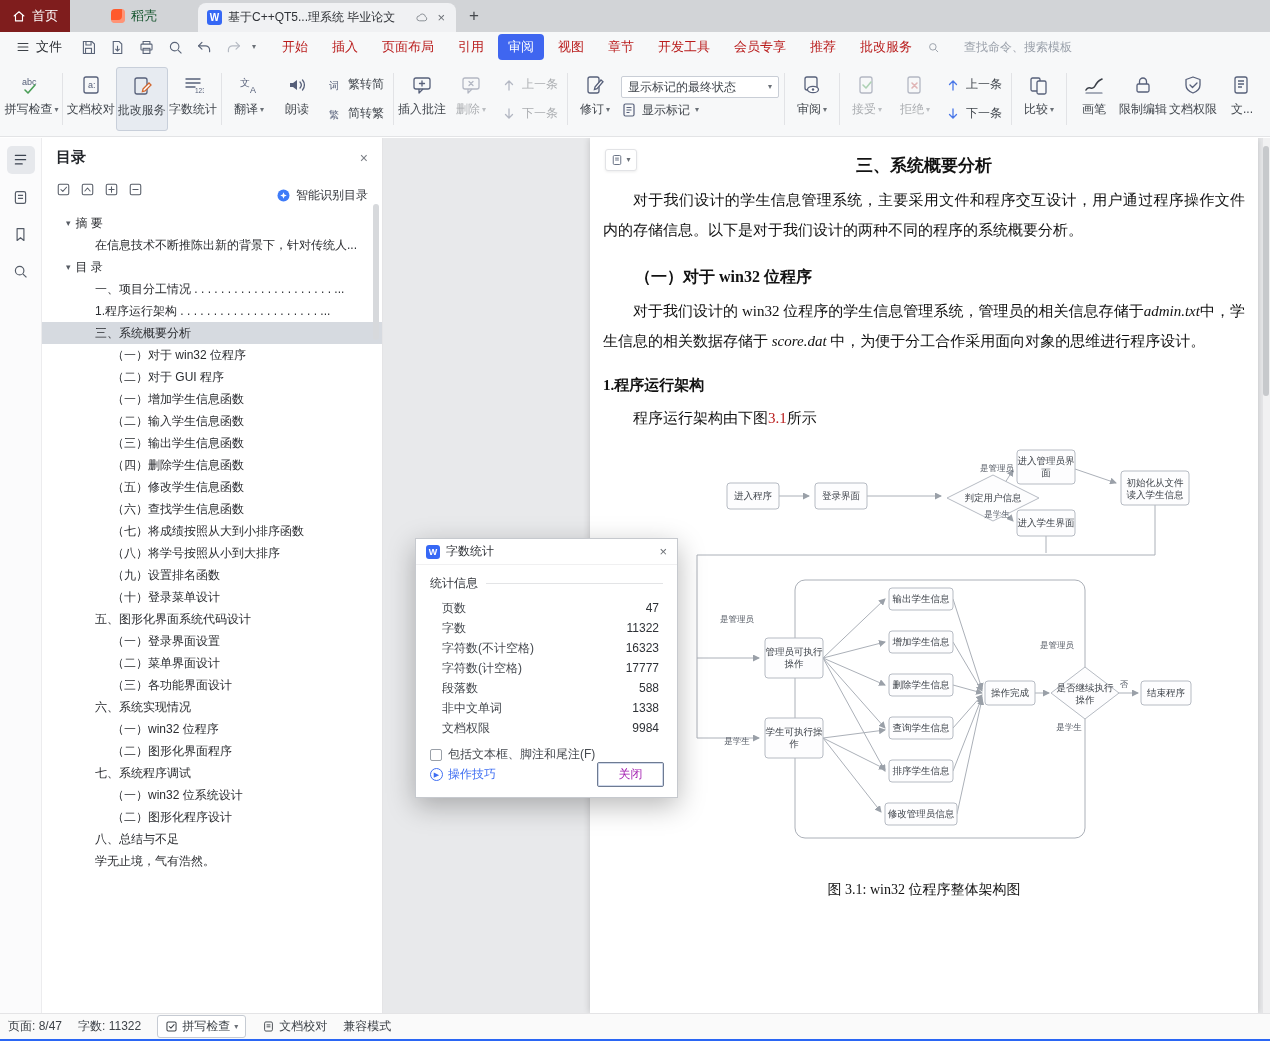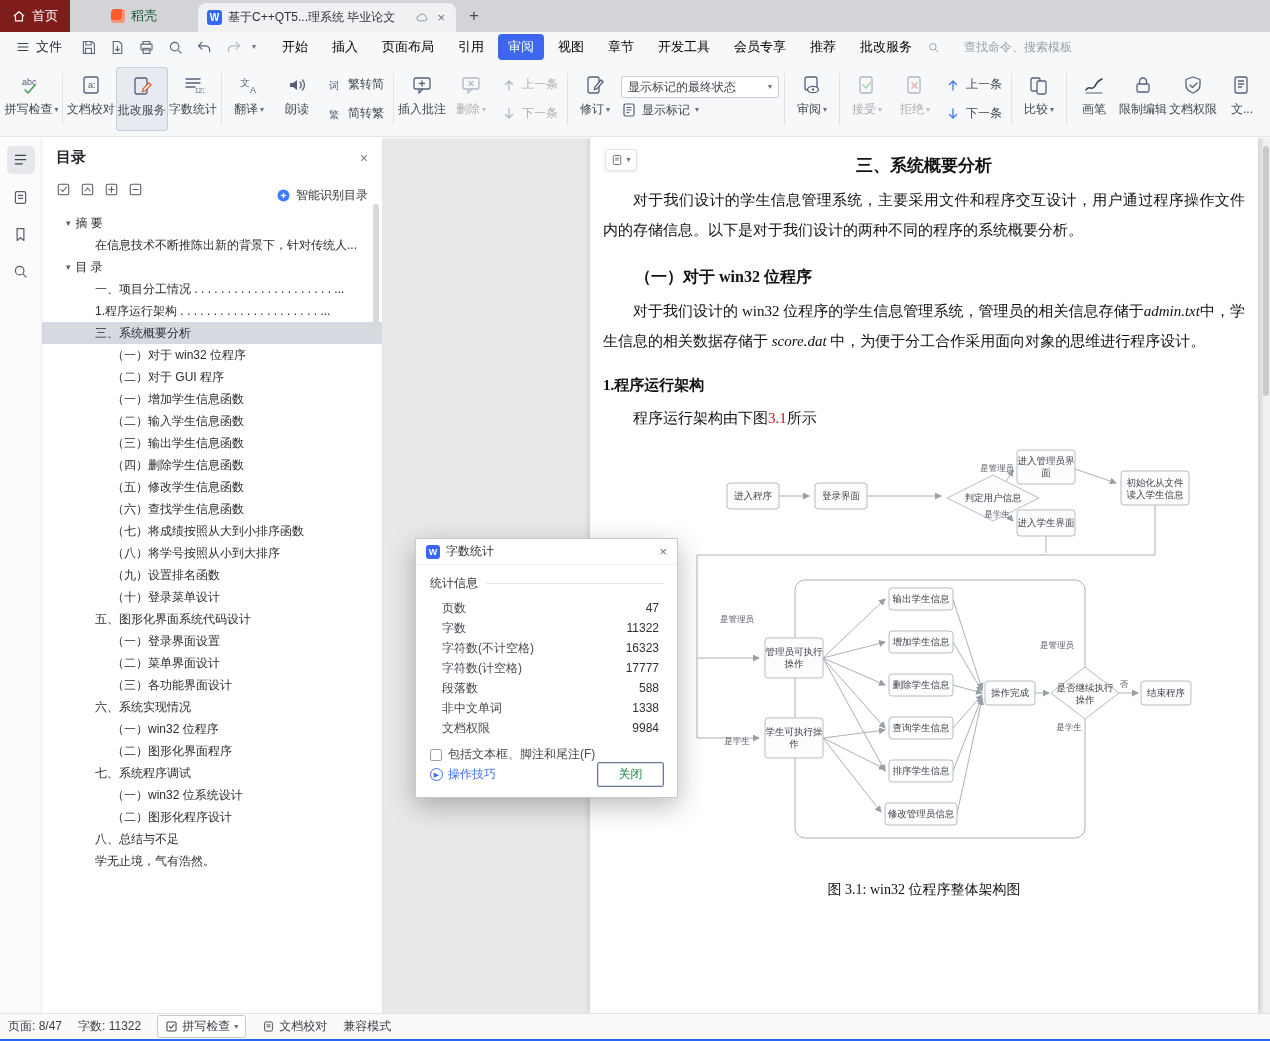--- a/index.html
+++ b/index.html
@@ -17,21 +17,21 @@
   .wlogo{width:15px;height:15px;min-width:15px;background:#3668f5;color:#fff;border-radius:3px;font-size:10px;font-weight:700;display:flex;align-items:center;justify-content:center;}
   .tclose{color:#6b6f75;font-size:13px;padding:0 2px;}
   .tab-new{width:36px;display:flex;align-items:center;justify-content:center;font-size:17px;color:#45484d;}
 
   
   .menubar{position:absolute;top:32px;left:0;right:0;height:30px;background:#f7f8f9;display:flex;align-items:center;padding:0 8px;}
   .file-menu{display:flex;align-items:center;gap:6px;font-size:13px;color:#2b2e33;padding:0 8px;}
   .qicons{display:flex;align-items:center;gap:9px;margin:0 16px 0 8px;}
   .qicon{width:20px;height:20px;display:flex;align-items:center;justify-content:center;color:#5a6478;}
   .mtabs{display:flex;align-items:center;gap:4px;}
-  .mtab{padding:4px 10px;font-size:13px;color:#000000;border-radius:4px;white-space:nowrap;}
+  .mtab{padding:4px 10px;font-size:13px;color:#b91c1c;border-radius:4px;white-space:nowrap;}
   .mtab.active{background:#3f66f0;color:#fff;}
   .msearch{margin-left:auto;margin-right:190px;display:flex;align-items:center;gap:24px;color:#9ba1ab;font-size:12px;white-space:nowrap;}
 
   
   .ribbon{position:absolute;top:62px;left:0;right:0;height:75px;background:#f7f8f9;border-bottom:1px solid #e3e4e6;display:flex;align-items:center;padding:0 4px;overflow:hidden;}
   .rbtn{display:flex;flex-direction:column;align-items:center;justify-content:flex-start;padding:7px 6px 3px;min-width:48px;height:64px;border-radius:3px;font-size:12px;color:#41464d;gap:5px;white-space:nowrap;}
   .rbtn .lbl{display:flex;align-items:center;gap:2px;}
   .caret{font-size:8px;color:#6b7077;line-height:1;}
   .pressed{background:#e7ebf1;border:1px solid #c8cfda;}
   .dis{opacity:.42;}
@@ -90,21 +90,21 @@
   .dlg-group{display:flex;align-items:center;gap:8px;margin:10px 14px 6px;color:#33363c;}
   .dlg-group .gline{flex:1;border-top:1px solid #e3e4e6;}
   .dlg-row{display:flex;align-items:center;height:20px;padding:0 18px 0 26px;}
   .dlg-label{color:#45494f;}
   .dlg-value{margin-left:auto;color:#2e3136;}
   .dlg-check{display:flex;align-items:center;gap:6px;margin:8px 14px 0;color:#45494f;}
   .cbox{width:12px;height:12px;border:1px solid #9aa0a8;border-radius:2px;background:#fff;}
   .dlg-foot{position:absolute;left:14px;right:13px;bottom:10px;display:flex;align-items:center;}
   .tips{display:flex;align-items:center;gap:5px;color:#3f6ef2;}
   .tips .pcirc{width:13px;height:13px;border:1px solid #3f6ef2;border-radius:50%;display:inline-flex;align-items:center;justify-content:center;font-size:7px;color:#3f6ef2;}
-  .btn-close{margin-left:auto;width:67px;height:25px;background:#fff;border:1px solid #6e7b92;border-radius:2px;display:flex;align-items:center;justify-content:center;font-size:12px;color:#15803d;box-shadow:0 0 0 1px #cfd8ea inset;}
+  .btn-close{margin-left:auto;width:67px;height:25px;background:#fff;border:1px solid #6e7b92;border-radius:2px;display:flex;align-items:center;justify-content:center;font-size:12px;color:#a21caf;box-shadow:0 0 0 1px #cfd8ea inset;}
 
   
   .statusbar{position:absolute;left:0;right:0;bottom:2px;height:26px;background:#fafafa;border-top:1px solid #e4e4e6;display:flex;align-items:center;font-size:12px;color:#3d4248;padding:0 8px;gap:16px;}
   .sb-chip{display:flex;align-items:center;gap:4px;border:1px solid #c6cbd3;border-radius:3px;padding:2px 7px;background:#fff;}
   .sb-item{display:flex;align-items:center;gap:4px;white-space:nowrap;}
   .bottomline{position:absolute;left:0;right:0;bottom:0;height:2px;background:#2a66f4;}
 </style>
 </head>
 <body>
 

